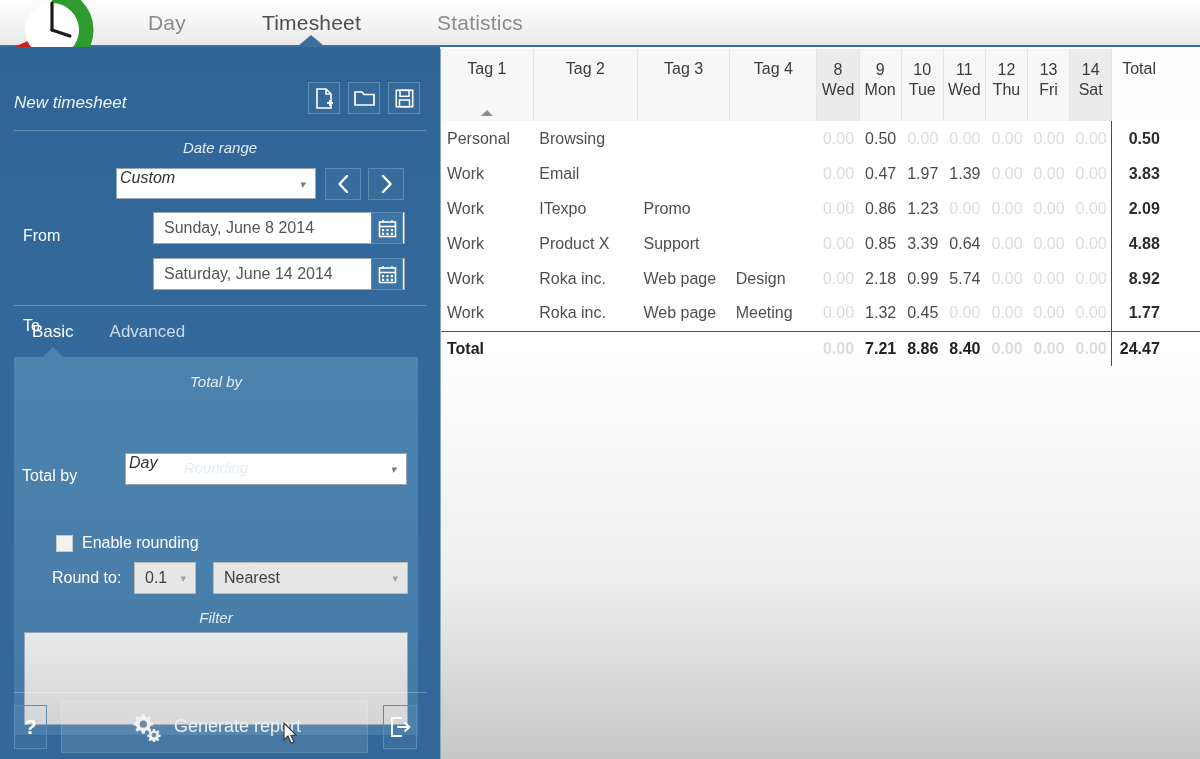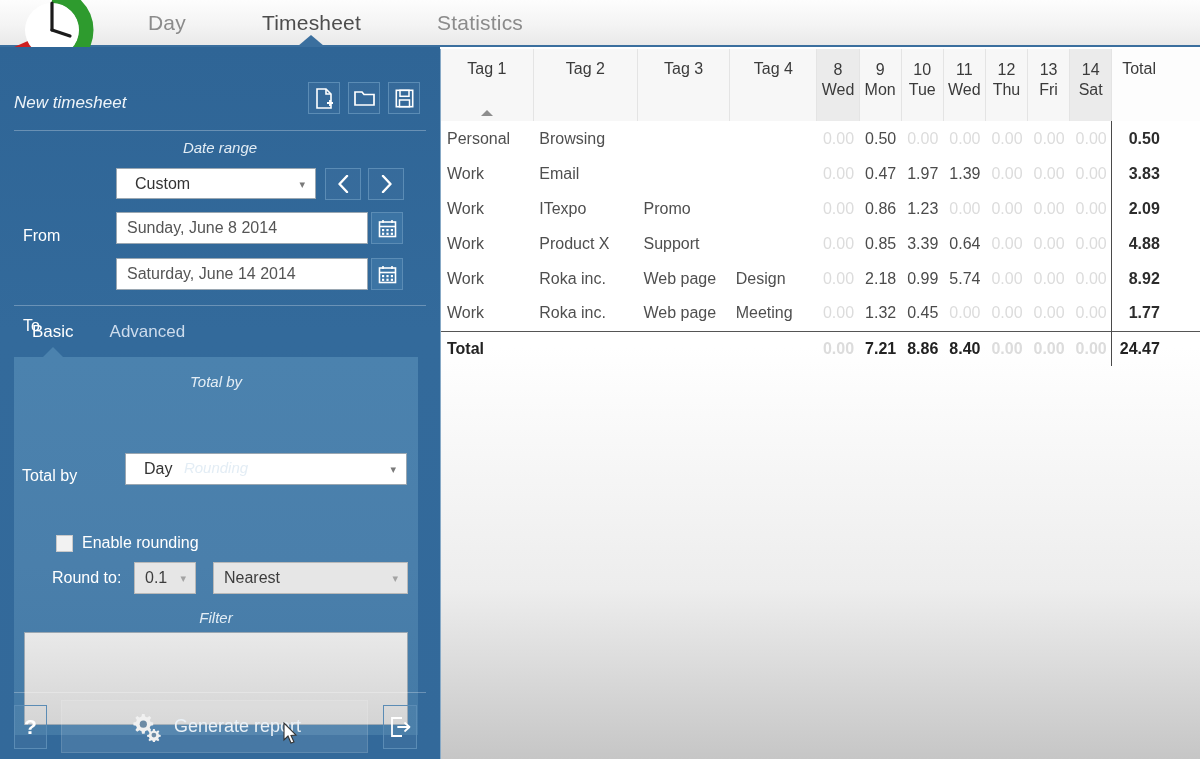--- a/index.html
+++ b/index.html
@@ -61,26 +61,26 @@
   .section-label {
     position: absolute; width: 100%; text-align: center;
     font-size: 15px; font-style: italic; color: #e3edf5;
   }
   .field-label {
     position: absolute; font-size: 16px; color: #ffffff;
   }
   .txtbox {
     position: absolute; background: #fff; border: 1px solid #9aa7b2;
     font-size: 16px; color: #555; display: flex; align-items: center;
-    padding-left: 10px; font-family: "Liberation Sans", sans-serif;
+    padding-left: 10px; font-family: "Liberation Sans", sans-serif; margin-left: 37px;
   }
   .combo {
     position: absolute; background: #fff; border: 1px solid #9aa7b2;
-    font-size: 16px; color: #333; display: flex; align-items: center;
-    padding-left: 18px; cursor: pointer;
+    font-size: 16px; color: #333; display: flex; align-items: flex-start;
+    padding-left: 3px; cursor: pointer; font-style: italic;
   }
   .combo .caret {
     position: absolute; right: 10px; top: 50%; transform: translateY(-50%);
     font-size: 11px; color: #7a7a7a;
   }
   .navbtn {
     position: absolute; width: 36px; height: 32px;
     border: 1px solid #5b8cb5; display: flex; align-items: center;
     justify-content: center; cursor: pointer; color: #fff;
     background: rgba(255,255,255,0.03);

